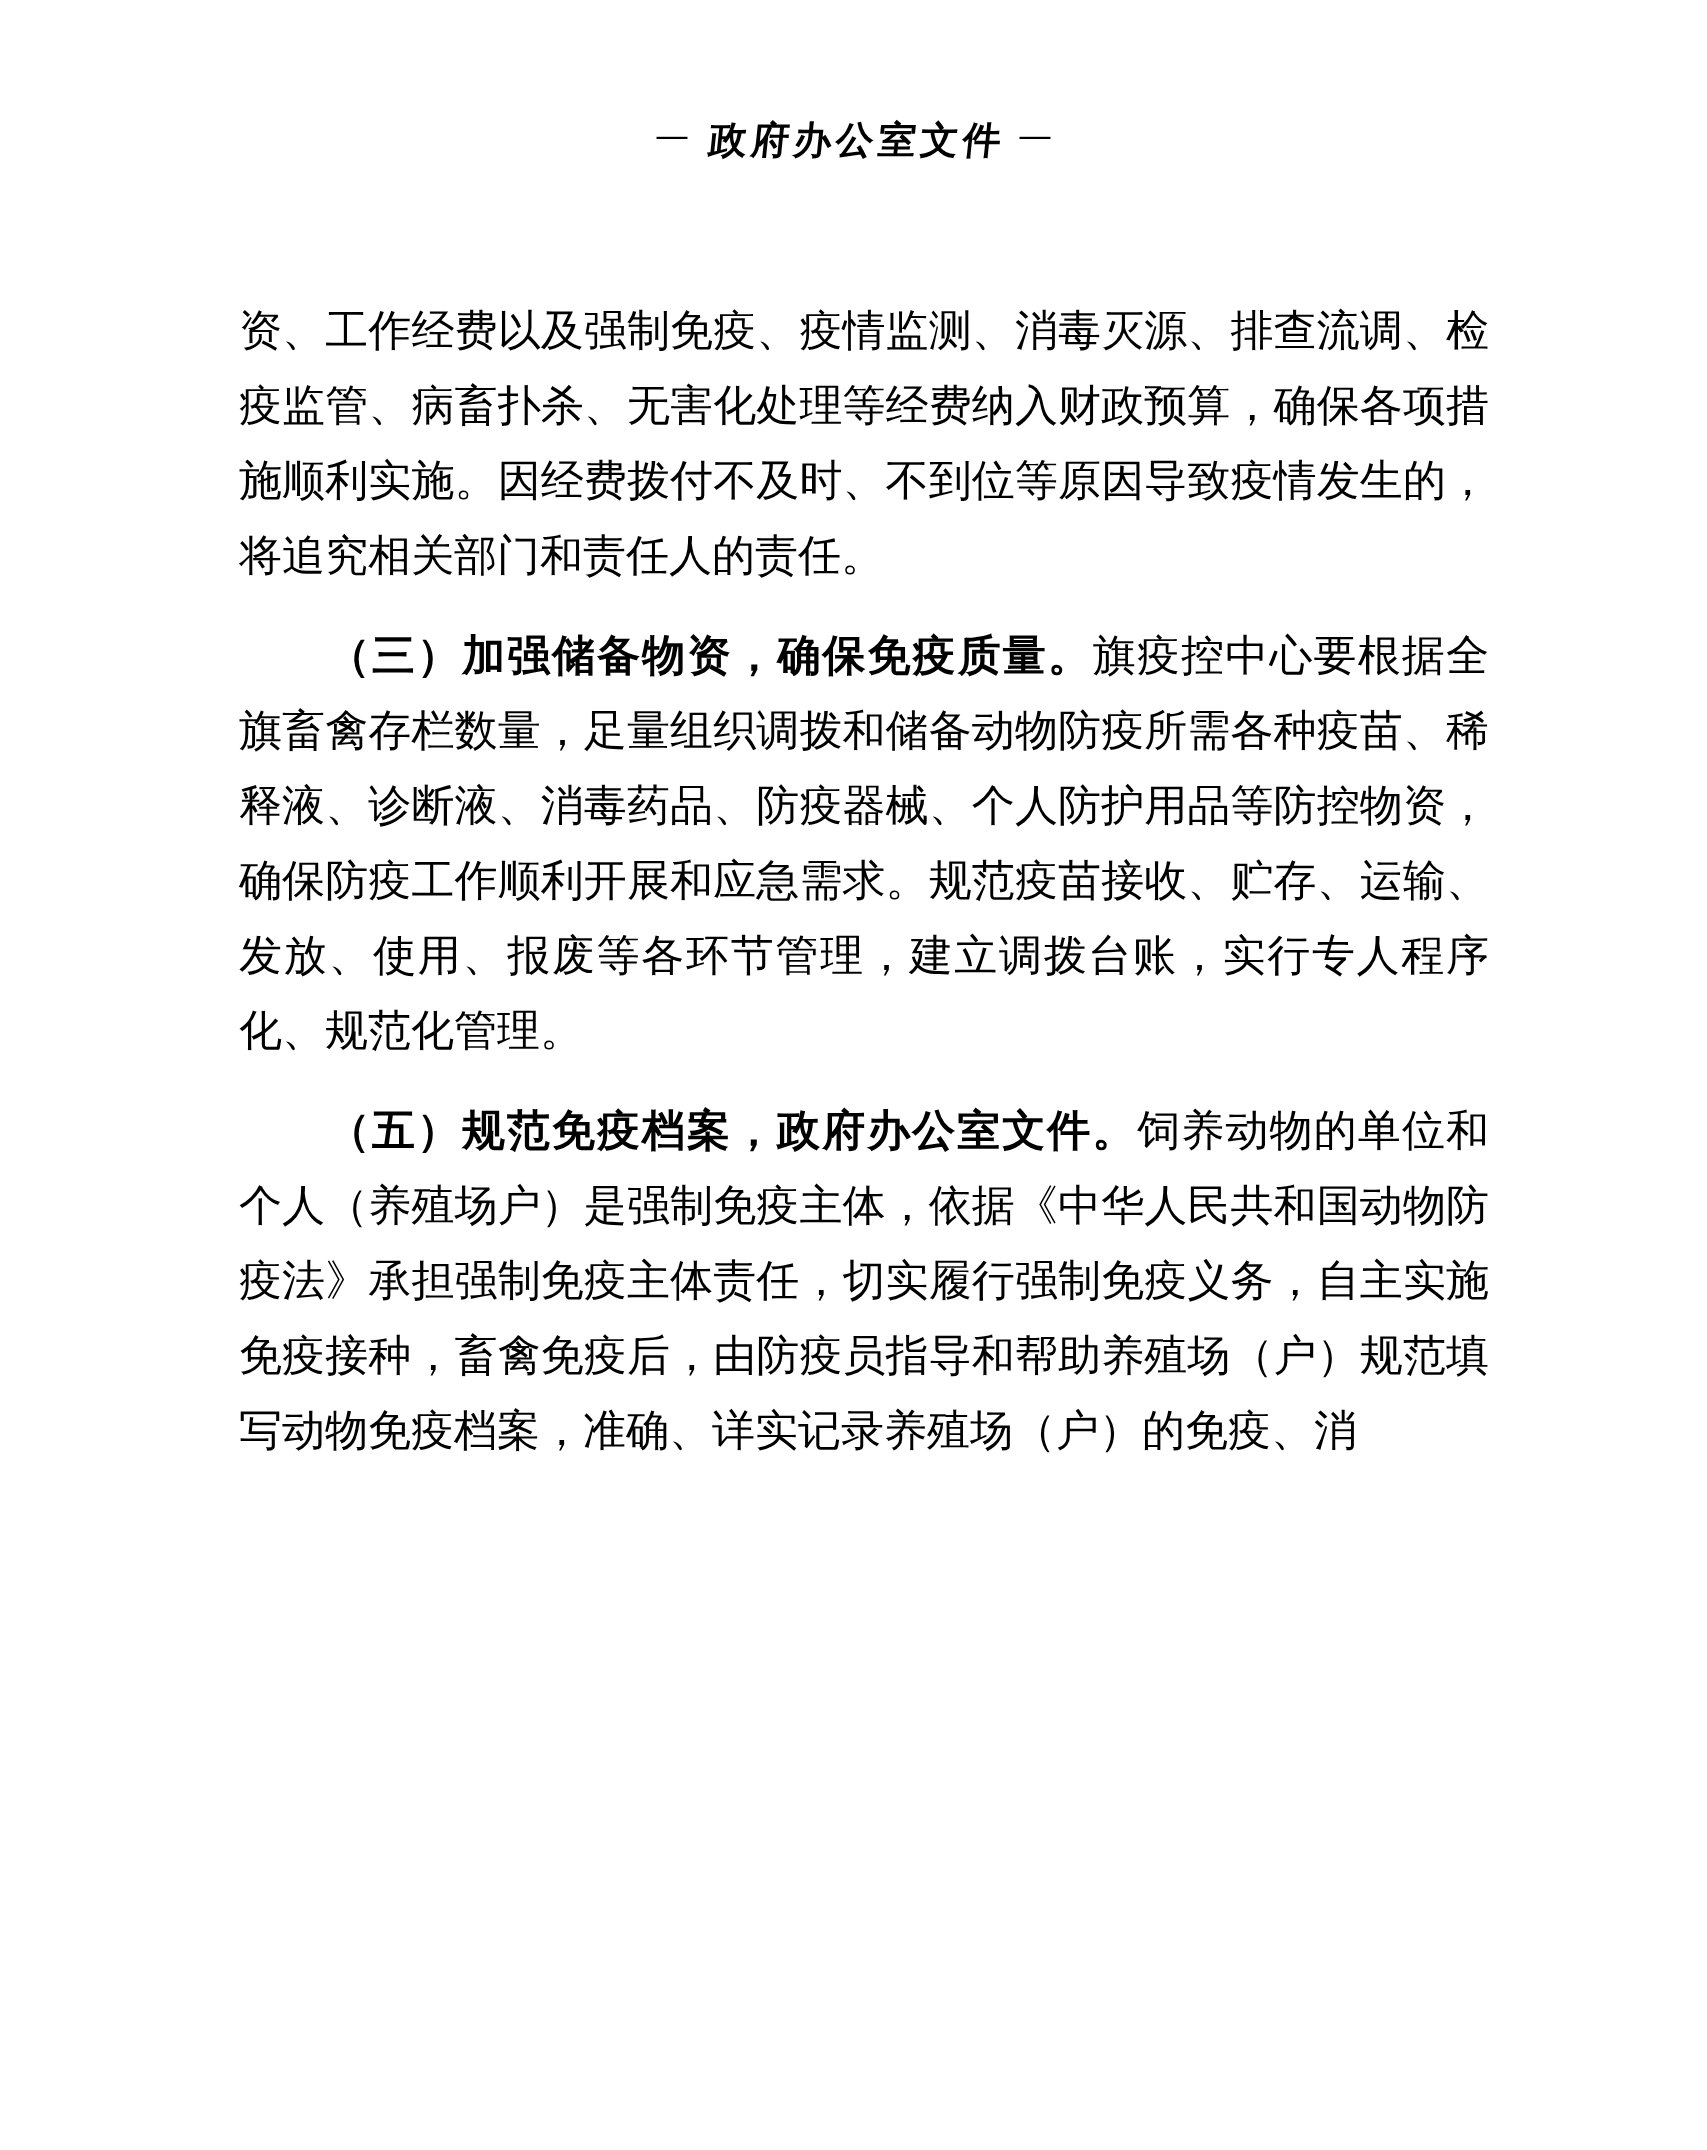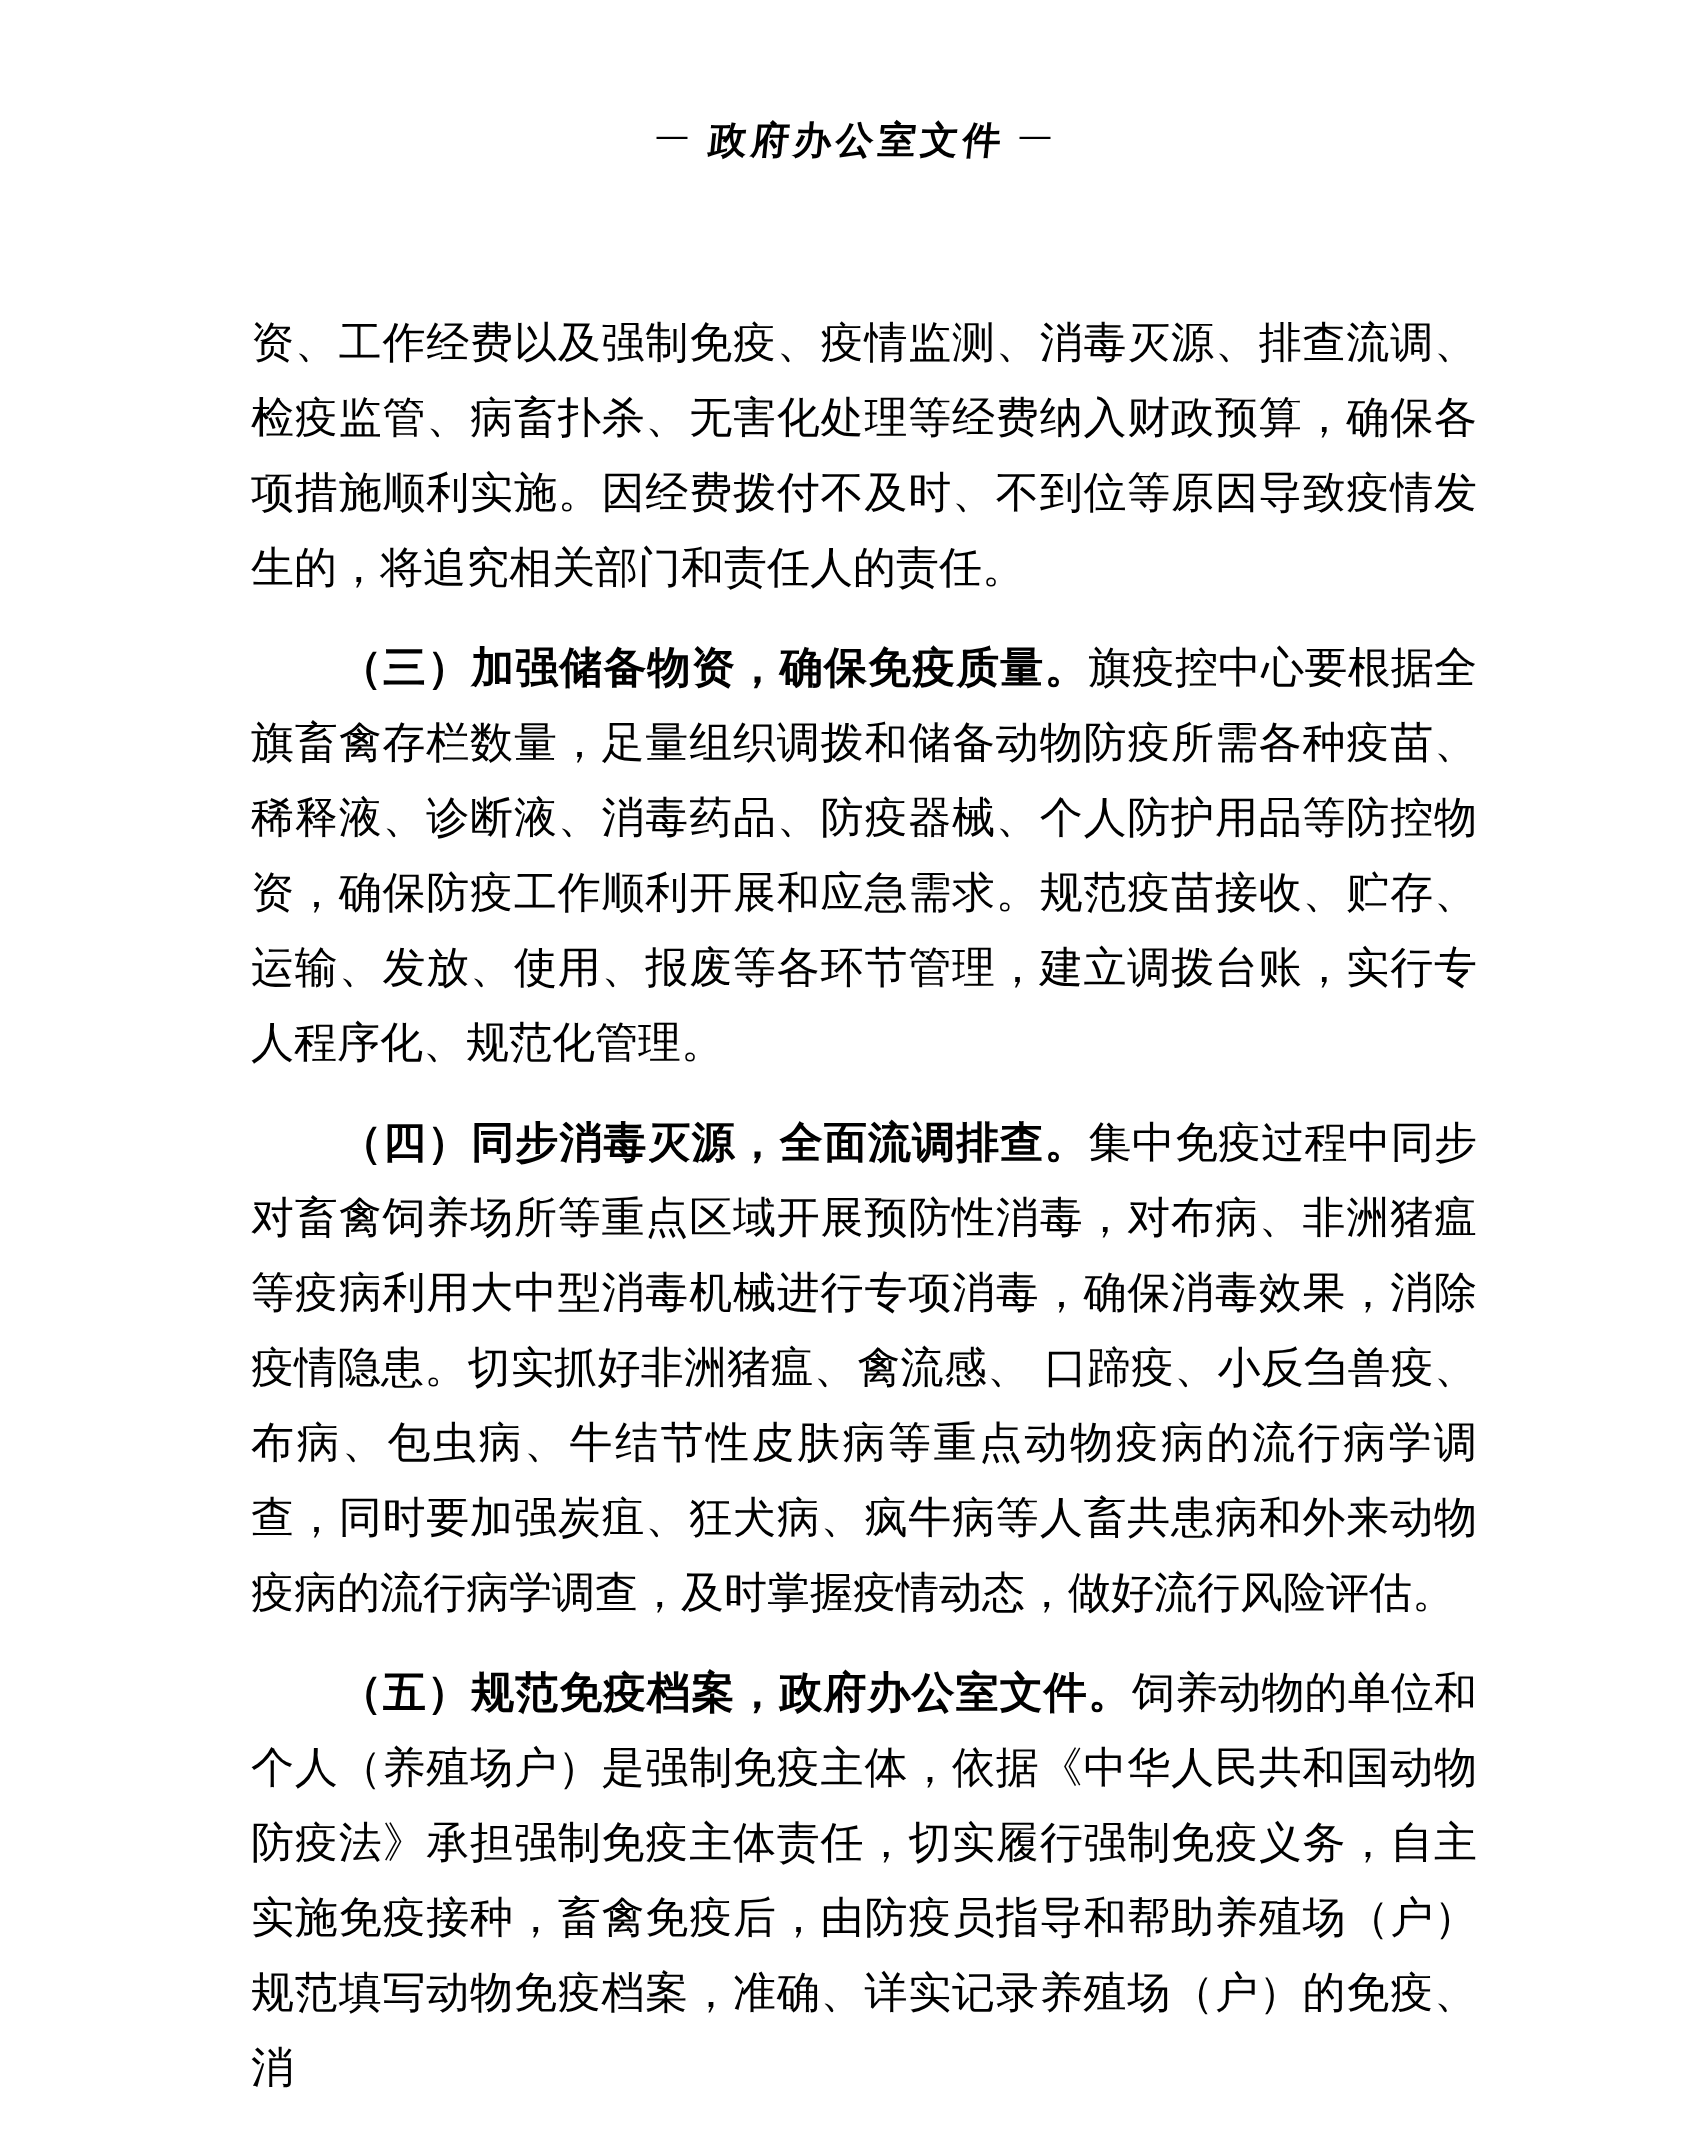--- a/index.html
+++ b/index.html
@@ -52,21 +52,21 @@
 
   
   .body-block {
     position: absolute;
     top: 293px;
     left: 239px;
     width: 1250px;
   }
 
   .para {
-    margin: 12px;
+    margin: 0;
     color: #000000;
     font-family: "DejaVu Serif", "Liberation Serif", serif;
     font-size: 43px;
     line-height: 75px;
     text-align: justify;
     text-justify: inter-character;
     text-align-last: left;
     letter-spacing: 0px;
     word-break: break-all;
   }
@@ -92,20 +92,19 @@
   <div class="page-header">
     <span class="hdr-dash left">—</span><span class="hdr-text">政府办公室文件</span><span class="hdr-dash right">—</span>
   </div>
 
   <div class="body-block">
 
     <p class="para"><span>资、工作经费以及强制免疫、疫情监测、消毒灭源、排查流调、检疫监管、病畜扑杀、无害化处理等经费纳入财政预算，确保各项措施顺利实施。因经费拨付不及时、不到位等原因导致疫情发生的，将追究相关部门和责任人的责任。</span></p>
 
     <p class="para indent gap"><span class="lead">（三）加强储备物资，确保免疫质量。</span><span>旗疫控中心要根据全旗畜禽存栏数量，足量组织调拨和储备动物防疫所需各种疫苗、稀释液、诊断液、消毒药品、防疫器械、个人防护用品等防控物资，确保防疫工作顺利开展和应急需求。规范疫苗接收、贮存、运输、发放、使用、报废等各环节管理，建立调拨台账，实行专人程序化、规范化管理。</span></p>
 
-    <p class="para indent gap"><span class="lead">（四）同步消毒灭源，全面流调排查。</span><span>集中免疫过程中同步对畜禽饲养场所等重点区域开展预防性消毒，对布病、非洲猪瘟等疫病利用大中型消毒机械进行专项消毒，确保消毒效果，消除疫情隐患。切实抓好非洲猪瘟、禽流感、 口蹄疫、小反刍兽疫、布病、包虫病、牛结节性皮肤病等重点动物疫病的流行病学调查，同时要加强炭疽、狂犬病、疯牛病等人畜共患病和外来动物疫病的流行病学调查，及时掌握疫情动态，做好流行风险评估。</span></p>
 
     <p class="para indent gap"><span class="lead">（五）规范免疫档案，政府办公室文件。</span><span>饲养动物的单位和个人（养殖场户）是强制免疫主体，依据《中华人民共和国动物防疫法》承担强制免疫主体责任，切实履行强制免疫义务，自主实施免疫接种，畜禽免疫后，由防疫员指导和帮助养殖场（户）规范填写动物免疫档案，准确、详实记录养殖场（户）的免疫、消</span></p>
 
   </div>
 
 </div>
 
 
 </body></html>

